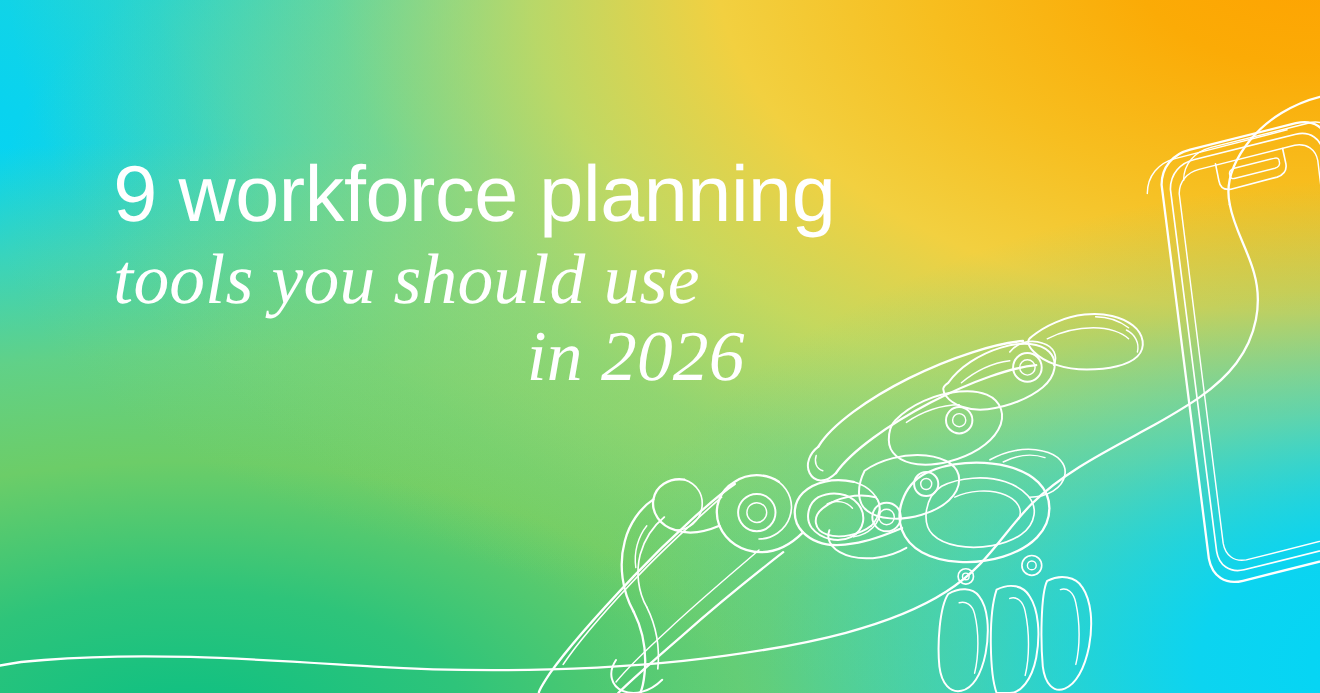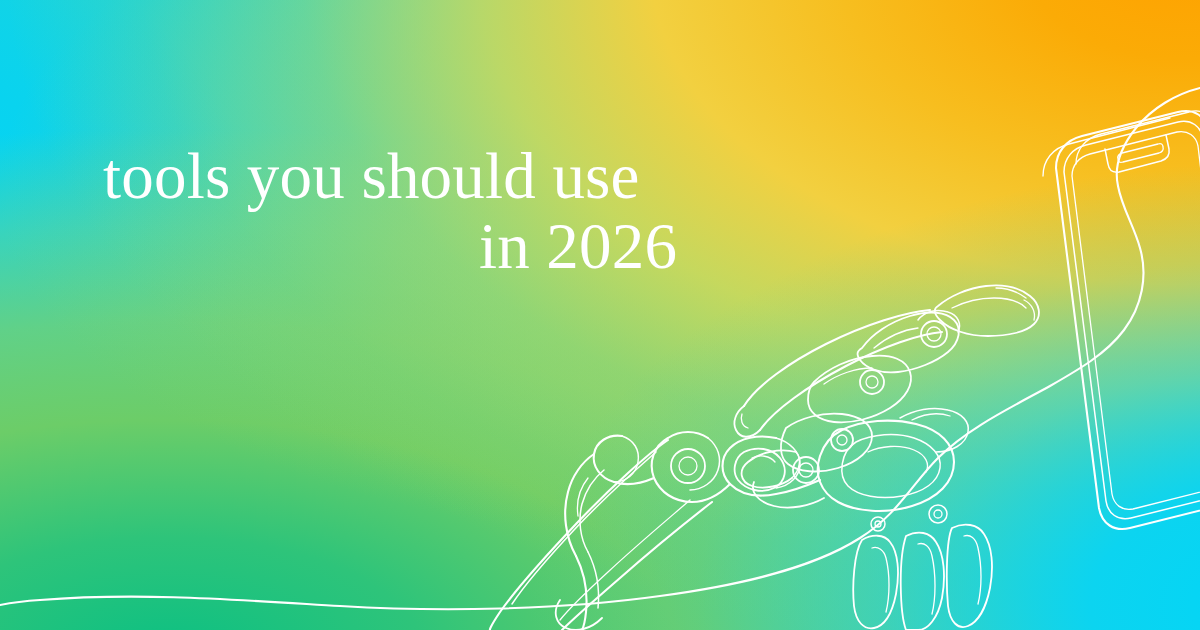--- a/index.html
+++ b/index.html
@@ -96,20 +96,21 @@
   .line-1 {
     font-family: "Liberation Sans", sans-serif;
     font-weight: 300;
     font-size: 72px;
     line-height: 78px;
     letter-spacing: -0.4px;
     white-space: nowrap;
   }
   .line-2, .line-3 {
     font-family: "Liberation Serif", serif;
+    font-style: italic;
     font-weight: 400;
     font-size: 65px;
     line-height: 72px;
     letter-spacing: 0.2px;
     white-space: nowrap;
   }
   .line-2 { margin-top: 2px; }
   .line-3 { margin-top: -2px; text-align: center; }
 </style>
 </head>
@@ -258,17 +259,18 @@
         <path class="ln w13" d="M912 420 C924 414 938 412 950 416"></path>
 
         <path class="ln w13" d="M1024 300 C1032 304 1036 312 1034 320"></path>
         <path class="ln w13" d="M996 288 C1008 288 1018 292 1026 298"></path>
       </g>
 
     </svg>
   </div>
 
   <div class="headline">
+    <div class="line-1">9 workforce planning</div>
     <div class="line-2">tools you should use</div>
     <div class="line-3">in 2026</div>
   </div>
 
 </div>
 
 </body></html>

